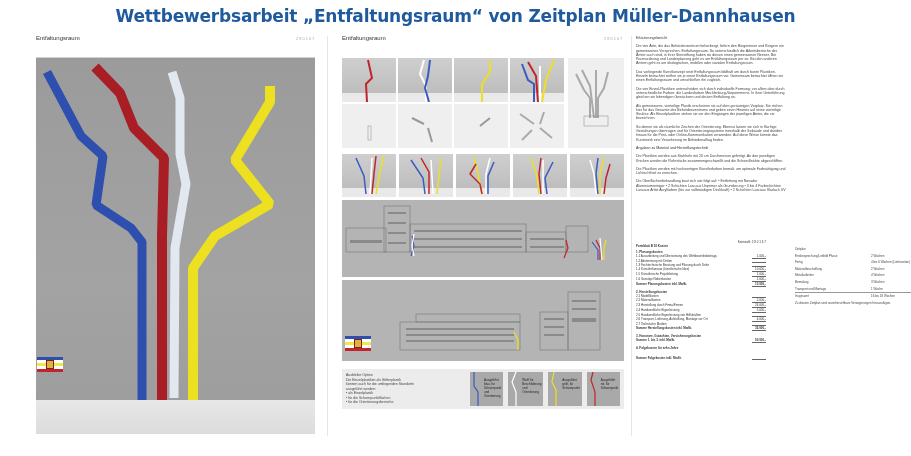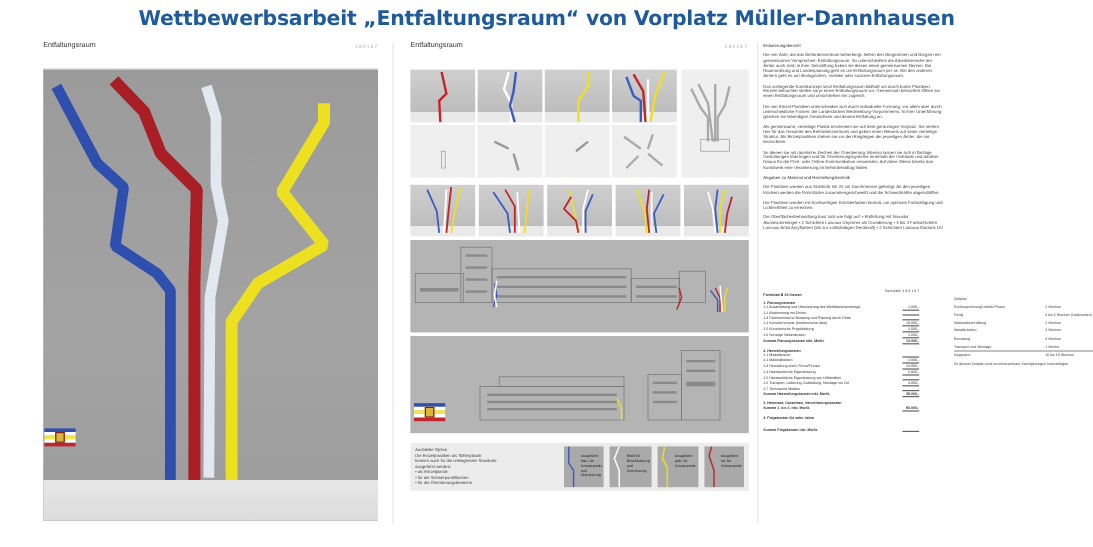--- a/index.html
+++ b/index.html
@@ -32,21 +32,21 @@
   .cost .amt { border-bottom: 0.5px solid #666; min-width: 14px; text-align: right; }
   .sched { position: absolute; left: 795px; top: 246px; width: 116px; font-size: 3px; color: #444; line-height: 6.6px; }
   .sched .line { display: flex; justify-content: space-between; }
   .sched .line span:last-child { width: 40px; }
   .divider { position: absolute; top: 36px; height: 400px; width: 1px; background: #e6e6e6; }
   .rule { position: absolute; height: 1px; background: #d0d0d0; }
 </style>
 </head>
 <body>
 
-<div class="title">Wettbewerbsarbeit „Entfaltungsraum“ von Vorplatz Müller-Dannhausen</div>
+<div class="title">Wettbewerbsarbeit „Entfaltungsraum“ von Zeitplan Müller-Dannhausen</div>
 
 <div class="sheet-label" style="left:36px;top:35px;">Entfaltungsraum</div>
 <div class="sheet-code" style="left:296px;top:36px;">280167</div>
 <div class="rule" style="left:36px;top:57px;width:279px;"></div>
 <div class="photo">
   <div class="floor"></div>
   <svg width="279" height="376" viewBox="0 0 279 376">
     <polyline points="11,14 45,78 67,98 60,147 95,170 106,184 106,342" fill="none" stroke="#2f4fae" stroke-width="9" stroke-linejoin="bevel"></polyline>
     <polyline points="59,9 84,35 98,70 128,100 126,178 126,345" fill="none" stroke="#a91e24" stroke-width="10" stroke-linejoin="bevel"></polyline>
     <polyline points="136,14 144,40 144,96 150,126 139,190 138,340" fill="none" stroke="#e2e8f0" stroke-width="9" stroke-linejoin="bevel"></polyline>

